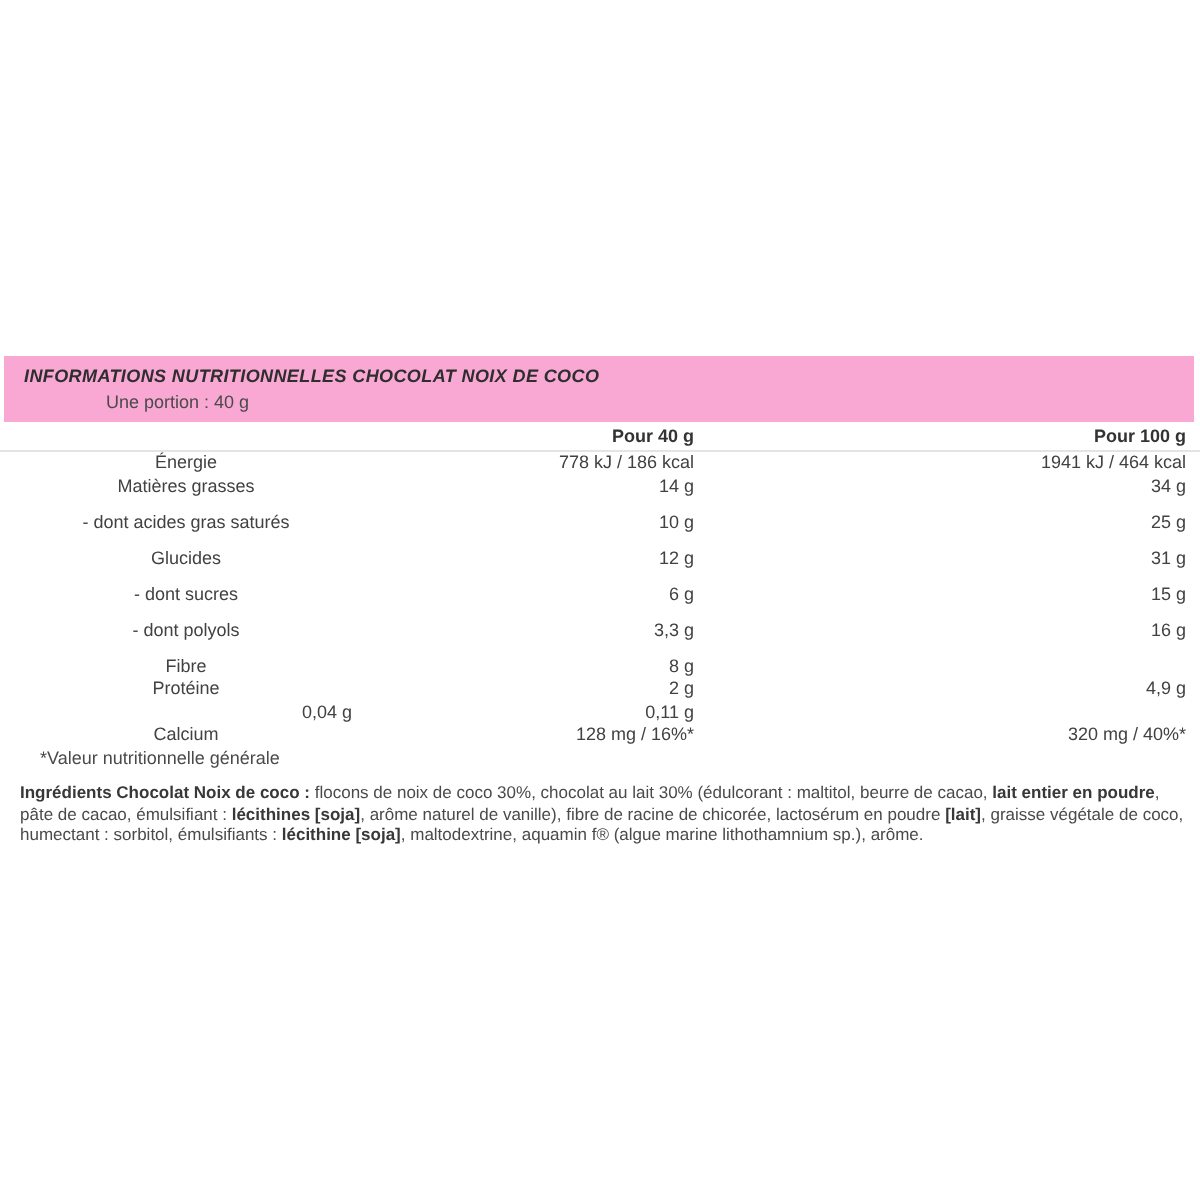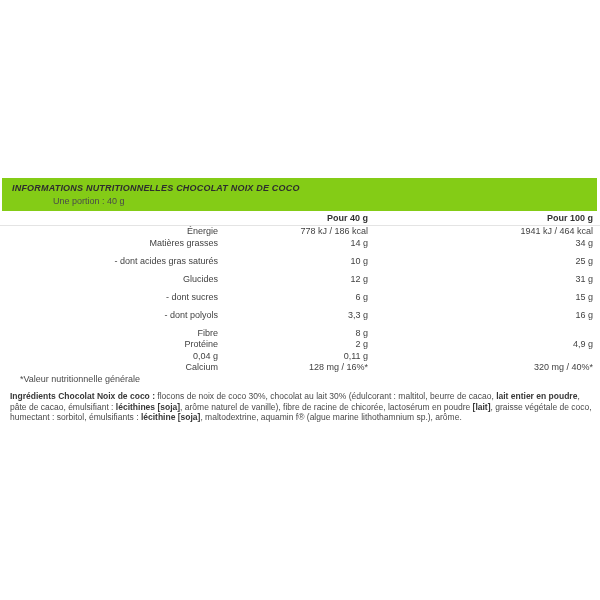--- a/index.html
+++ b/index.html
@@ -9,21 +9,21 @@
     color: #404040;
     position: relative;
     overflow: hidden;
   }
   .sheet { position: absolute; top: 178px; left: 0; width: 600px; }
 
   
   .info-header {
     margin: 0 3px 0 2px;
     height: 33px;
-    background: #84cc16;
+    background: #f9a8d4;
     padding-left: 10px;
     display: flex;
     flex-direction: column;
     justify-content: center;
     gap: 3px;
   }
   .info-title {
     font-size: 9px;
     font-weight: bold;
     font-style: italic;
@@ -35,22 +35,23 @@
   
   .ntable { margin-top: 2px; }
   .trow {
     display: grid;
     grid-template-columns: 1fr 150px 225px;
     padding: 0 7px 0 10px;
     height: 11.5px;
     align-items: center;
     font-size: 9px;
     line-height: 11px;
+    gap: 21px;
   }
-  .trow .c1 { text-align: right; color: #424242; }
+  .trow .c1 { text-align: center; color: #424242; }
   .trow .c2, .trow .c3 { text-align: right; color: #424242; }
   .thead { font-weight: bold; color: #333; height: 12px; padding-bottom: 1px; }
   .thead .c2, .thead .c3 { color: #333; }
   .head-sep { border-bottom: 1px solid #e4e4e4; margin: 0 0 0 0; height: 0; }
   .gap { margin-top: 6.5px; }
   .footnote-row { height: 11.5px; display: flex; align-items: center; padding-left: 20px; font-size: 9px; color: #4a4a4a; }
 
   
   .ingredients {
     margin: 6px 8px 0 10px;

